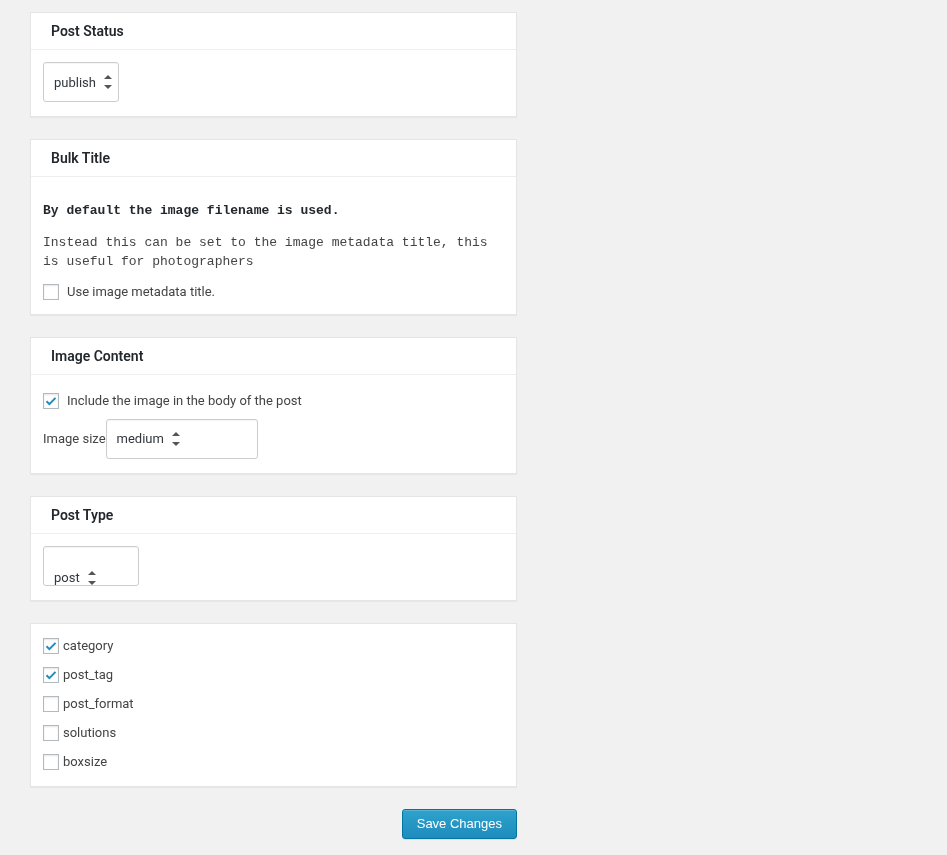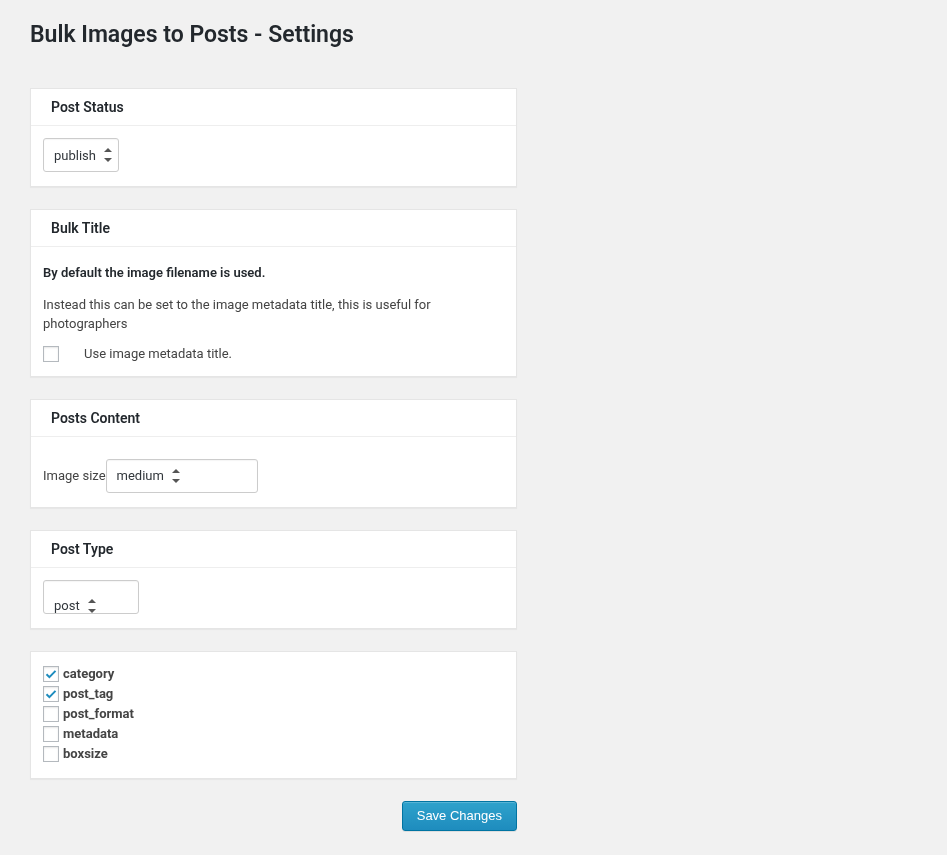--- a/index.html
+++ b/index.html
@@ -26,33 +26,33 @@
     margin-bottom: 22px;
   }
   .panel-header {
     border-bottom: 1px solid #eee;
     padding: 10px 20px;
     font-size: 14px;
     font-weight: 600;
     color: #23282d;
   }
   .panel-body { padding: 12px 12px 14px 12px; }
-  .panel-body p { margin: 4px 0 12px 0; line-height: 1.5; }
+  .panel-body p { margin: 12px 0 12px 0; line-height: 1.5; font-family: Liberation Mono, monospace; }
   .strong { font-weight: 600; color: #23282d; }
 
   
   .select-wrap {
     position: relative;
     display: inline-flex;
     align-items: center;
     background: #fff;
     border: 1px solid #ccc;
     border-radius: 3px;
     box-shadow: inset 0 1px 1px rgba(0,0,0,.04);
-    height: 34px;
+    height: 40px;
     padding: 0 6px 0 10px;
     font-size: 13px;
     color: #32373c;
   }
   .select-wrap.sm  { min-width: 70px;  }
   .select-wrap.med { min-width: 152px; }
   .select-wrap.post{ min-width: 96px; align-items: flex-end;  }
   .select-wrap .val { margin-right: 8px; }
   .select-carets {
     position: relative;
@@ -63,59 +63,58 @@
     content: "";
     position: absolute;
     left: 0;
     border-left: 4px solid transparent;
     border-right: 4px solid transparent;
   }
   .select-carets::before { top: 0;    border-bottom: 4px solid #555; }
   .select-carets::after  { bottom: 0; border-top:    4px solid #555; }
 
   
-  .chk-row { display: flex; align-items: center; gap: 25px; margin-top: 6px; }
+  .chk-row { display: flex; align-items: center; gap: 8px; margin-top: 6px; }
   .chk-row.tight { margin-top: 0; gap: 4px; line-height: 20px; }
   .chk {
     width: 16px; height: 16px;
     border: 1px solid #b4b9be;
     background: #fff;
     box-shadow: inset 0 1px 2px rgba(0,0,0,.1);
     display: inline-flex; align-items: center; justify-content: center;
     flex: 0 0 16px;
   }
   .chk svg { width: 12px; height: 12px; display: none; }
   .chk.checked svg { display: block; }
   .chk.checked { border-color: #b4b9be; }
 
   .label-inline { font-size: 13px; color: #444; }
 
   .field-row { display: flex; align-items: center; margin-top: 10px; }
 
-  .tax-list { display: flex; flex-direction: column; gap: 0; font-weight: bold; }
+  .tax-list { display: flex; flex-direction: column; gap: 9px; }
 
   .submit-row { width: 487px; display: flex; justify-content: flex-end; margin-top: 8px; }
   .btn-primary {
     background: #0e9bbb;
     background: linear-gradient(to bottom,#2ea2cc,#1e8cbe);
     border: 1px solid #0074a2;
     color: #fff;
     font-size: 13px;
     padding: 6px 14px 7px 14px;
     border-radius: 3px;
     box-shadow: inset 0 1px 0 rgba(255,255,255,.2), 0 1px 0 rgba(0,0,0,.08);
     cursor: pointer;
   }
 </style>
 </head>
 <body>
 
 <div class="wrap">
 
-  <h1 class="page-title">Bulk Images to Posts - Settings</h1>
 
   <div class="panel">
     <div class="panel-header">Post Status</div>
     <div class="panel-body">
       <div class="select-wrap sm">
         <span class="val">publish</span>
         <span class="select-carets"></span>
       </div>
     </div>
   </div>
@@ -128,22 +127,30 @@
       <div class="chk-row">
         <span class="chk">
           
         </span>
         <span class="label-inline">Use image metadata title.</span>
       </div>
     </div>
   </div>
 
   <div class="panel">
-    <div class="panel-header">Posts Content</div>
-    <div class="panel-body">
+    <div class="panel-header">Image Content</div>
+    <div class="panel-body">
+      <div class="chk-row">
+        <span class="chk checked">
+          <svg viewBox="0 0 12 12">
+              <path d="M1.5 6.2 L4.4 9.1 L10.5 2.9" fill="none" stroke="#1e8cbe" stroke-width="2"></path>
+            </svg>
+        </span>
+        <span class="label-inline">Include the image in the body of the post</span>
+      </div>
       <div class="field-row">
         <span class="label-inline">Image size</span>
         <div class="select-wrap med">
           <span class="val">medium</span>
           <span class="select-carets"></span>
         </div>
       </div>
     </div>
   </div>
 
@@ -175,21 +182,21 @@
               </svg>
             </span>
             <span class="label-inline">post_tag</span>
           </div>
           <div class="chk-row tight">
             <span class="chk"></span>
             <span class="label-inline">post_format</span>
           </div>
           <div class="chk-row tight">
             <span class="chk"></span>
-            <span class="label-inline">metadata</span>
+            <span class="label-inline">solutions</span>
           </div>
           <div class="chk-row tight">
             <span class="chk"></span>
             <span class="label-inline">boxsize</span>
           </div>
         </div>
     </div>
   </div>
 
   <div class="submit-row">

